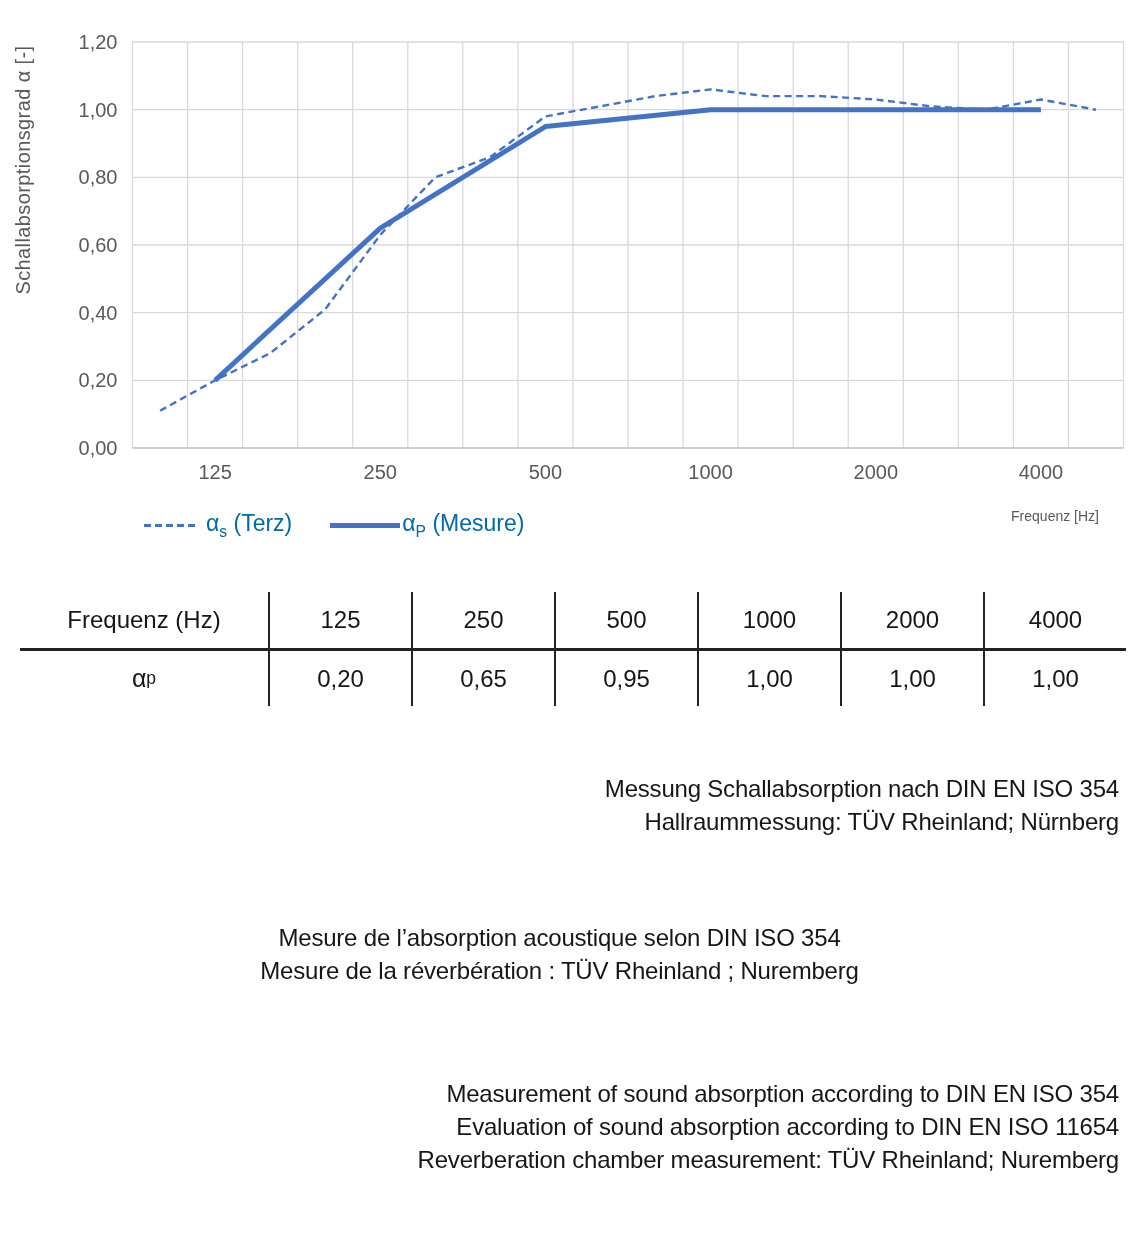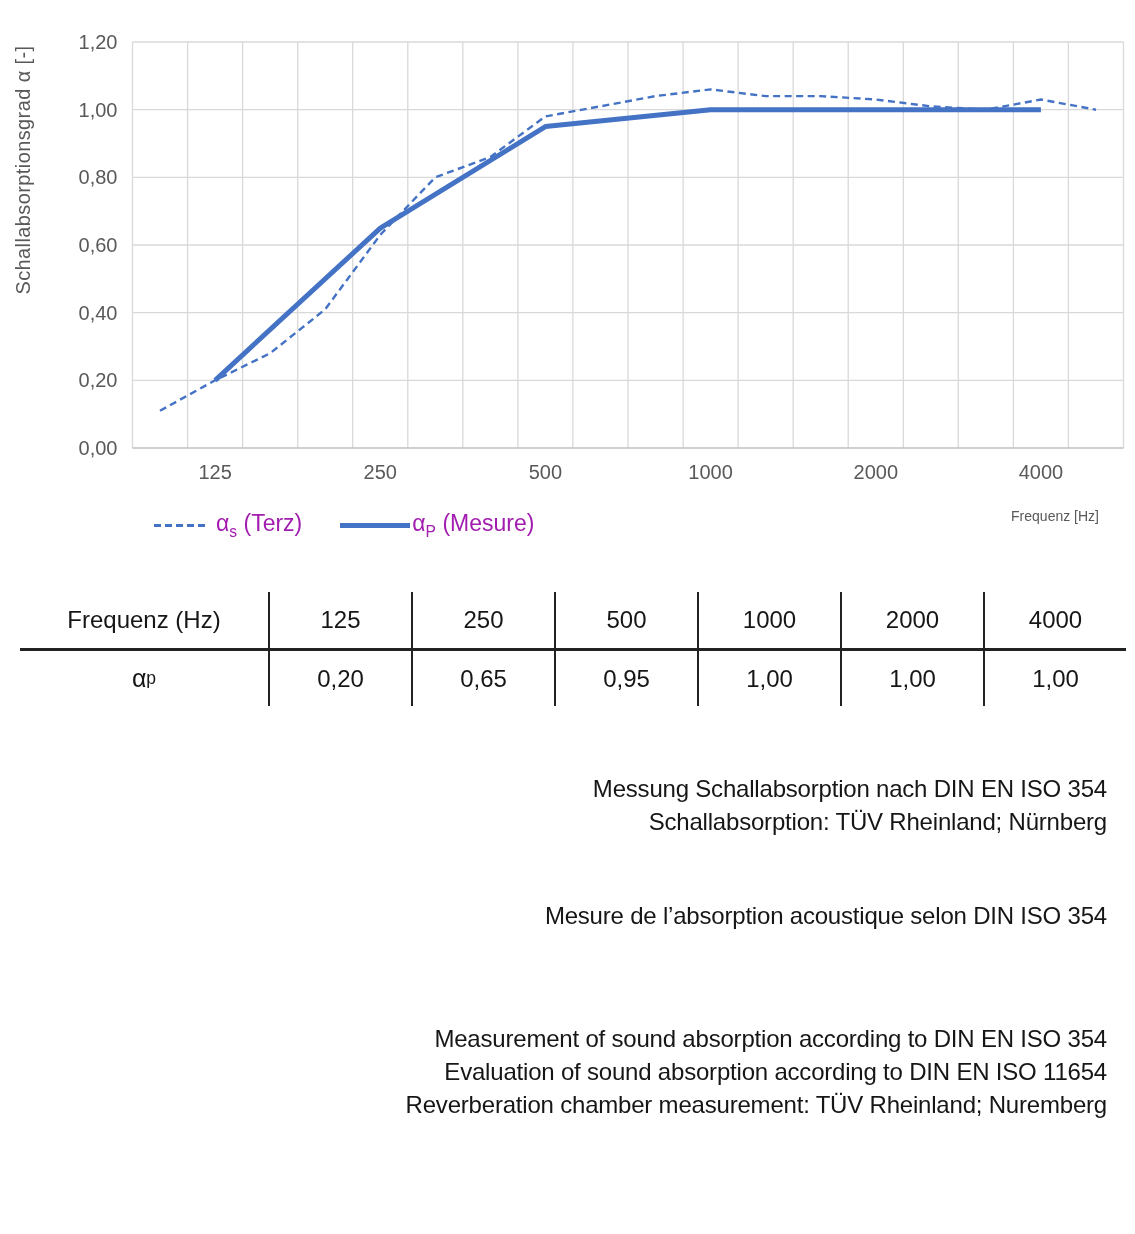--- a/index.html
+++ b/index.html
@@ -8,45 +8,45 @@
   .page{position:relative;width:1135px;height:1234px;}
 
   
   .chart{position:relative;width:1135px;}
   #chart-svg{display:block;width:1135px;height:500px;}
   #chart-svg text{font-family:"Liberation Sans","DejaVu Sans",sans-serif;}
   .ytick,.xtick{font-size:20px;fill:#595959;}
   .ytitle{font-size:20px;fill:#595959;letter-spacing:.4px;}
 
   .chart-footer{position:relative;height:56px;}
-  .legend{position:absolute;left:154px;top:10px;display:flex;align-items:center;
-          font-size:23px;color:#a21caf;}
+  .legend{position:absolute;left:144px;top:10px;display:flex;align-items:center;
+          font-size:23px;color:#0369a1;}
   .swatch{display:inline-block;flex:none;}
   .swatch.dashed{width:52px;height:3px;margin-right:10px;
      background:repeating-linear-gradient(90deg,#4472C4 0 7px,transparent 7px 11px);}
   .swatch.solid{width:70px;height:5px;background:#4472C4;margin-left:38px;margin-right:2px;}
   .leg-label sub{font-size:.68em;}
   .xaxis-title{position:absolute;right:36px;top:8px;font-size:14px;color:#595959;}
 
   
   .ap-table{margin:36px 0 0 20px;width:1106px;font-size:24px;color:#161616;}
   .t-row{display:grid;grid-template-columns:248px repeat(6,143px);}
   .t-row>div{display:flex;align-items:center;justify-content:center;}
   .t-row>div+div{border-left:2px solid #222;}
   .t-head>div{height:56px;}
   .t-head{border-bottom:3px solid #222;}
   .t-body>div{height:55px;}
   .alpha-label{font-size:25px;}
   .alpha-label sub{font-size:.7em;}
 
   
-  .note{text-align:right;padding-right:28px;font-size:24px;line-height:33px;
+  .note{text-align:right;padding-right:16px;font-size:24px;line-height:33px;
         color:#161616;letter-spacing:-0.2px;}
   .note-de{margin-top:66px;}
-  .note-fr{margin-top:61px;}
+  .note-fr{margin-top:83px;text-align:center;}
   .note-en{margin-top:90px;}
 </style>
 </head>
 <body>
 
 <div class="page">
 
   <div class="chart">
     <svg id="chart-svg" viewBox="0 0 1135 500">
         <line x1="132.5" y1="42" x2="132.5" y2="448" stroke="#D9D9D9" stroke-width="1.3"></line>
@@ -122,25 +122,26 @@
       <div>0,65</div>
       <div>0,95</div>
       <div>1,00</div>
       <div>1,00</div>
       <div>1,00</div>
     </div>
   </div>
 
   <div class="note note-de">
     <div>Messung Schallabsorption nach DIN EN ISO 354</div>
-    <div>Schallabsorption: TÜV Rheinland; Nürnberg</div>
+    <div>Hallraummessung: TÜV Rheinland; Nürnberg</div>
   </div>
 
   <div class="note note-fr">
     <div>Mesure de l’absorption acoustique selon DIN ISO 354</div>
+    <div>Mesure de la réverbération : TÜV Rheinland ; Nuremberg</div>
   </div>
 
   <div class="note note-en">
     <div>Measurement of sound absorption according to DIN EN ISO 354</div>
     <div>Evaluation of sound absorption according to DIN EN ISO 11654</div>
     <div>Reverberation chamber measurement: TÜV Rheinland; Nuremberg</div>
   </div>
 
 </div>
 

